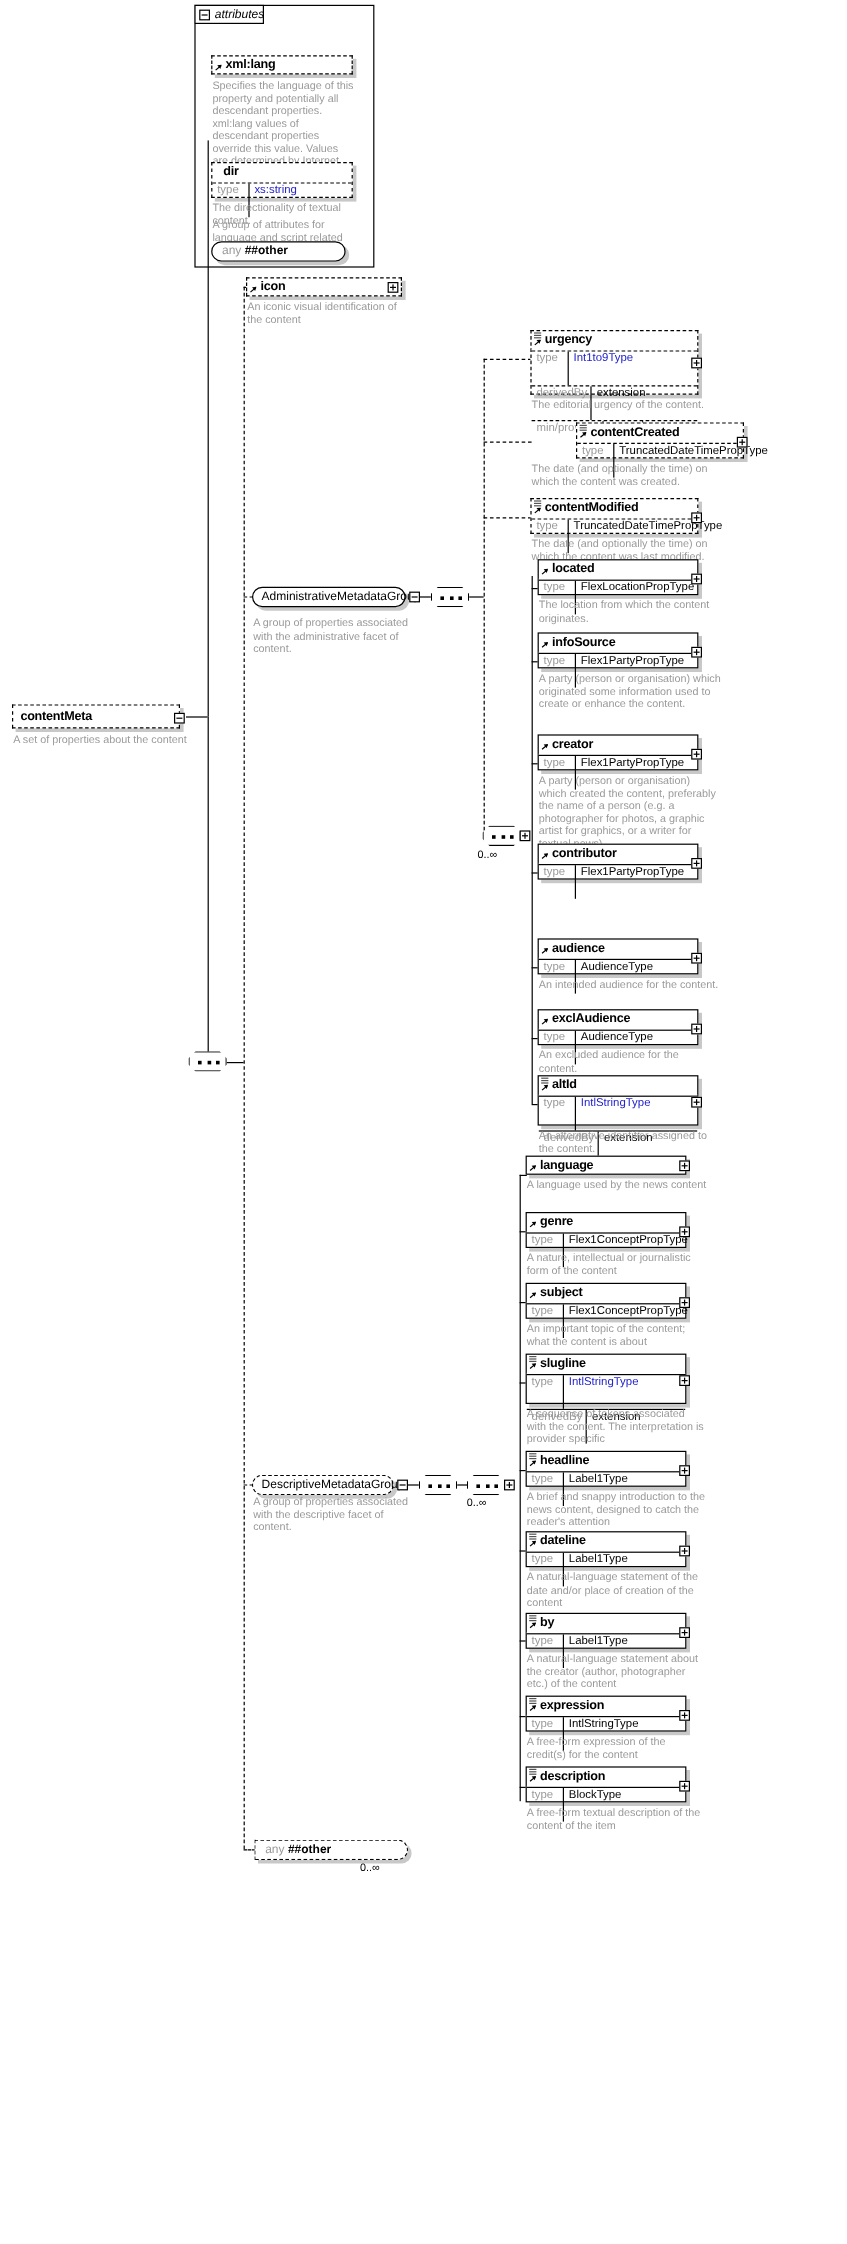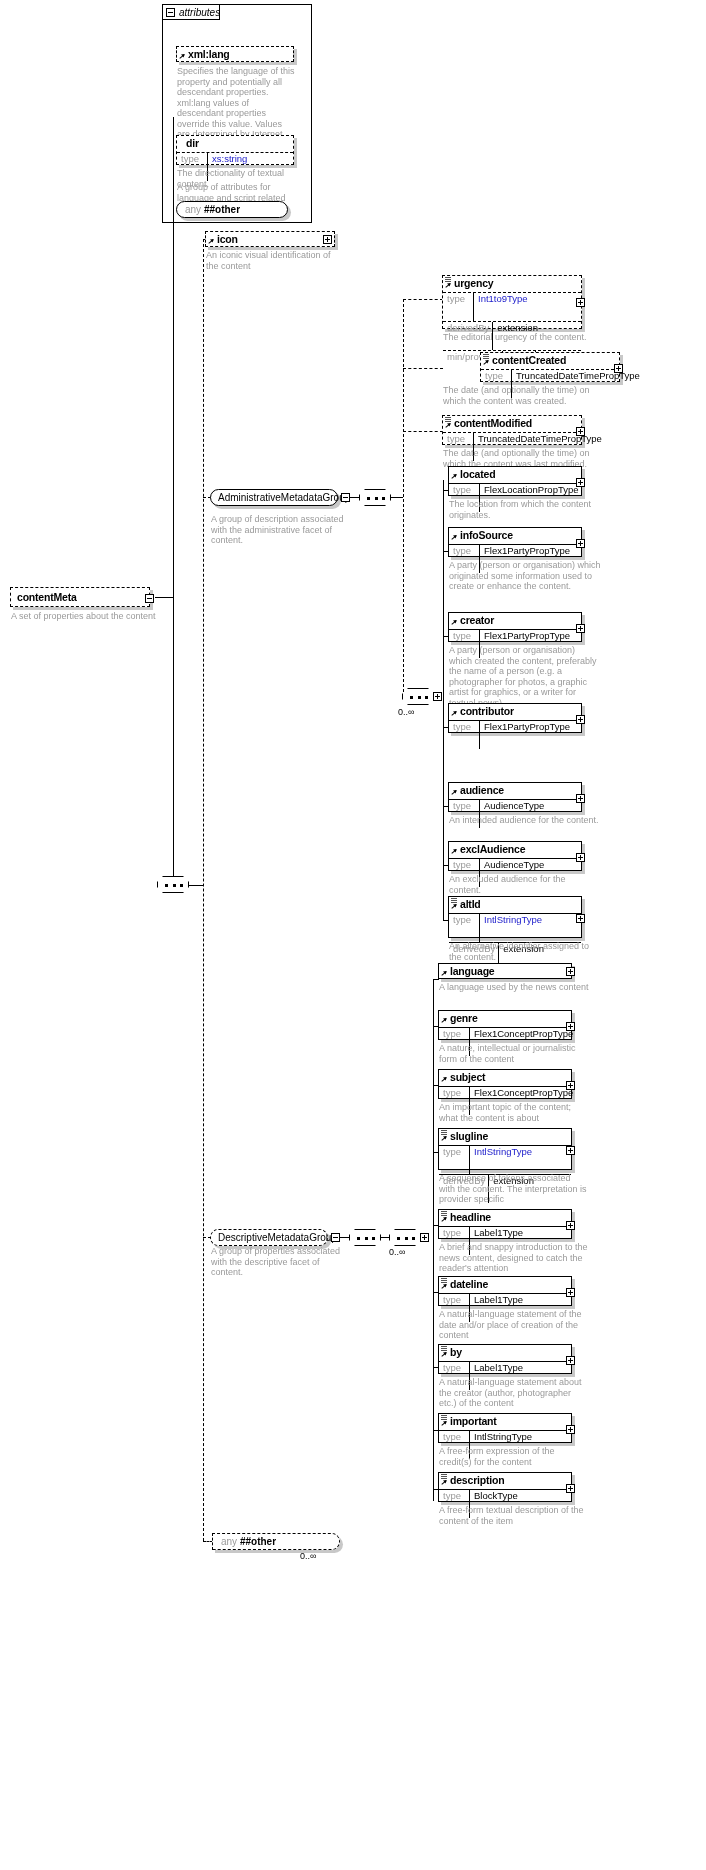--- a/index.html
+++ b/index.html
@@ -278,21 +278,21 @@
   </div>
   <span class="exp" style="left:341px; top:493px;"></span>
   <div class="ln-solid-h" style="left:350px; top:497px; width:9px;"></div>
   <div class="seq" style="left:359px; top:489px;">
     <span class="dots">
         <b></b>
         <b></b>
         <b></b>
       </span>
   </div>
-  <div class="doc" style="left:211px; top:514px; width:140px;">A group of description associated with the administrative facet of content.</div>
+  <div class="doc" style="left:211px; top:514px; width:140px;">A group of properties associated with the administrative facet of content.</div>
 
   <div class="ln-solid-h" style="left:391px; top:497px; width:12px;"></div>
   <div class="ln-dash-v" style="left:403px; top:299px; height:398px;"></div>
 
   <div class="ln-dash-h" style="left:403px; top:697px; width:8px;"></div>
   <div class="seq" style="left:402px; top:688px;">
     <span class="dots">
         <b></b>
         <b></b>
         <b></b>
@@ -620,21 +620,21 @@
   <div class="doc" style="left:439px; top:1377px; width:150px;">A natural-language statement about the creator (author, photographer etc.) of the content</div>
 
   <div class="ln-solid-h" style="left:433px; top:1430px; width:6px;"></div>
   <div class="node req" style="left:438px; top:1413px; width:134px; height:30px;">
     <span class="attrmark">
         <i></i>
         <i></i>
         <i></i>
       </span>
     <span class="arrow"></span>
-    <div class="title withicon">important</div>
+    <div class="title withicon">expression</div>
     <div class="rows">
       <div class="row">
         <span class="k">type</span>
         <span class="v">IntlStringType</span>
       </div>
     </div>
     <span class="exp plus" style="right:-4px; top:11px;"></span>
   </div>
   <div class="doc" style="left:439px; top:1446px; width:150px;">A free-form expression of the credit(s) for the content</div>
 

